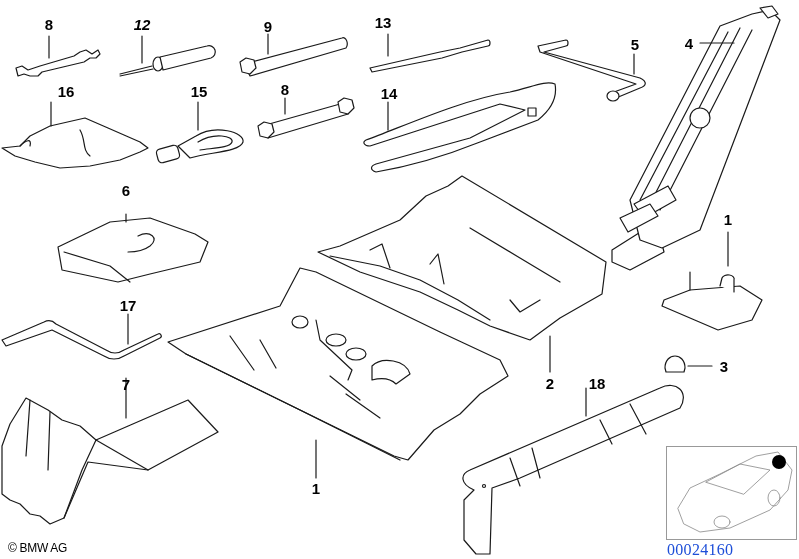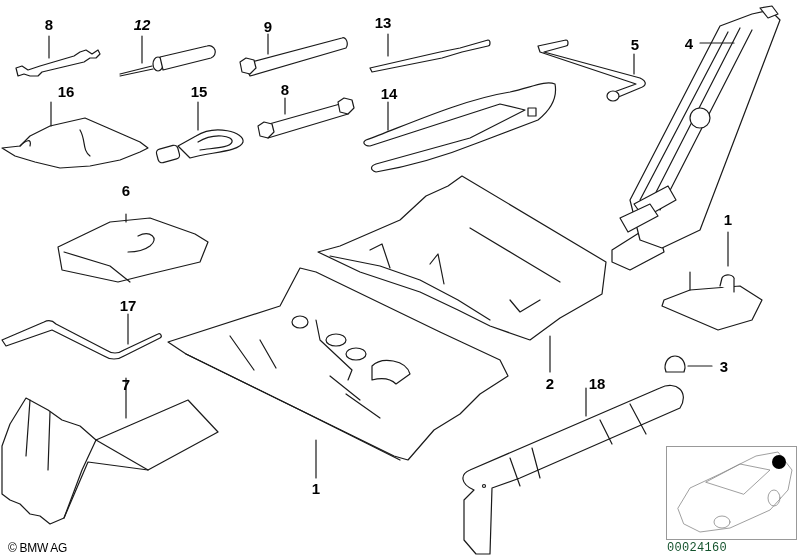--- a/index.html
+++ b/index.html
@@ -1,20 +1,20 @@
 <!DOCTYPE html>
 <html><head>
 <meta charset="utf-8">
 <style>
   html, body { margin:0; padding:0; background:#ffffff; }
   body { width:799px; height:559px; position:relative; overflow:hidden; font-family:"Liberation Sans", sans-serif; }
   #canvas { position:absolute; left:0; top:0; width:799px; height:559px; }
   .lbl { position:absolute; font-family:"Liberation Sans", sans-serif; font-weight:bold; font-size:15px; color:#000; line-height:1; transform:translate(-50%,-50%); white-space:nowrap; }
   .copyright { position:absolute; left:8px; top:540px; font-family:"Liberation Sans", sans-serif; font-size:13px; color:#000; transform:scaleX(0.92); transform-origin:left; letter-spacing:-0.3px; }
-  .docid { position:absolute; left:667px; top:541px; font-family:Liberation Mono, monospace; font-size:12px; color:#14532d; letter-spacing:0.3px; }
+  .docid { position:absolute; left:667px; top:541px; font-family:Liberation Serif, serif; font-size:16px; color:#1d4ed8; letter-spacing:0.3px; }
   .locator { position:absolute; left:666px; top:446px; width:129px; height:92px; border:1px solid #999; background:#fff; }
 </style>
 </head>
 <body>
 
 <svg id="canvas" viewBox="0 0 799 559" fill="none" stroke="#1a1a1a" stroke-width="1.2" stroke-linejoin="round" stroke-linecap="round">
 
   <g>
     <path d="M16 68 L22 66 L28 70 L40 66 L74 56 L80 52 L86 50 L92 54 L98 50 L100 54 L96 58 L90 58 L84 62 L42 72 L38 76 L30 76 L24 74 L18 76 Z" fill="#fff"></path>
   </g>

